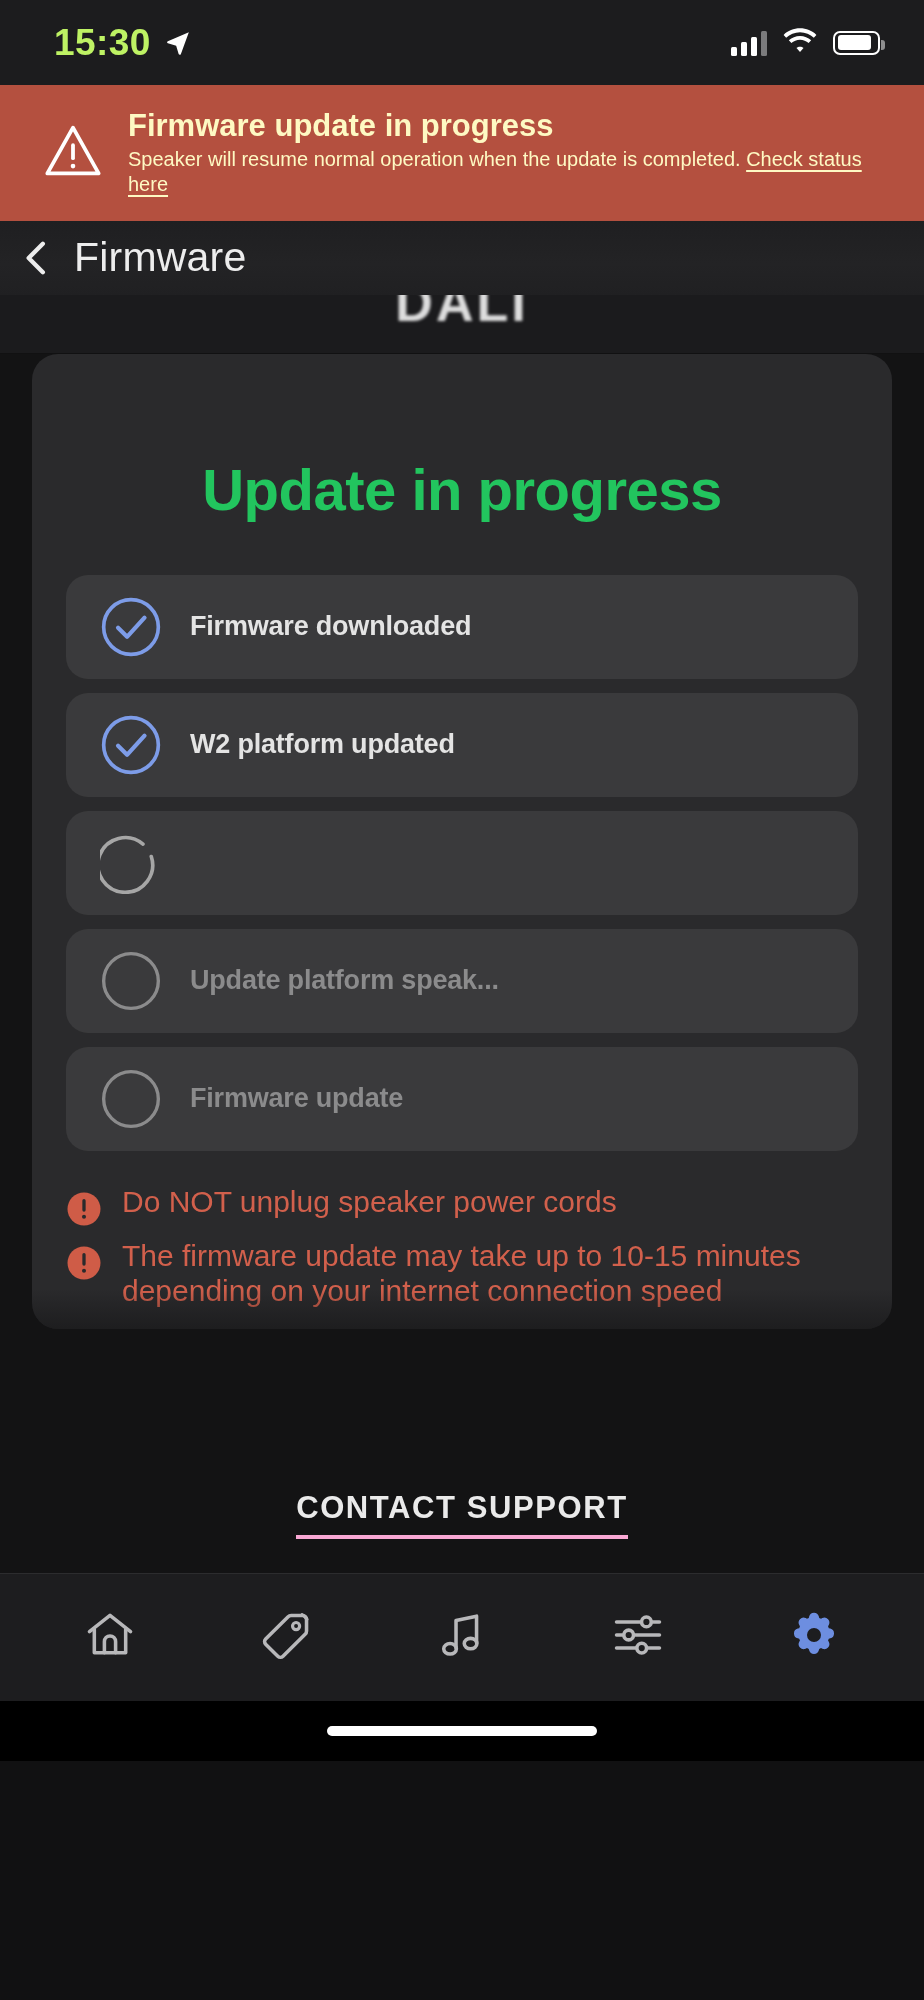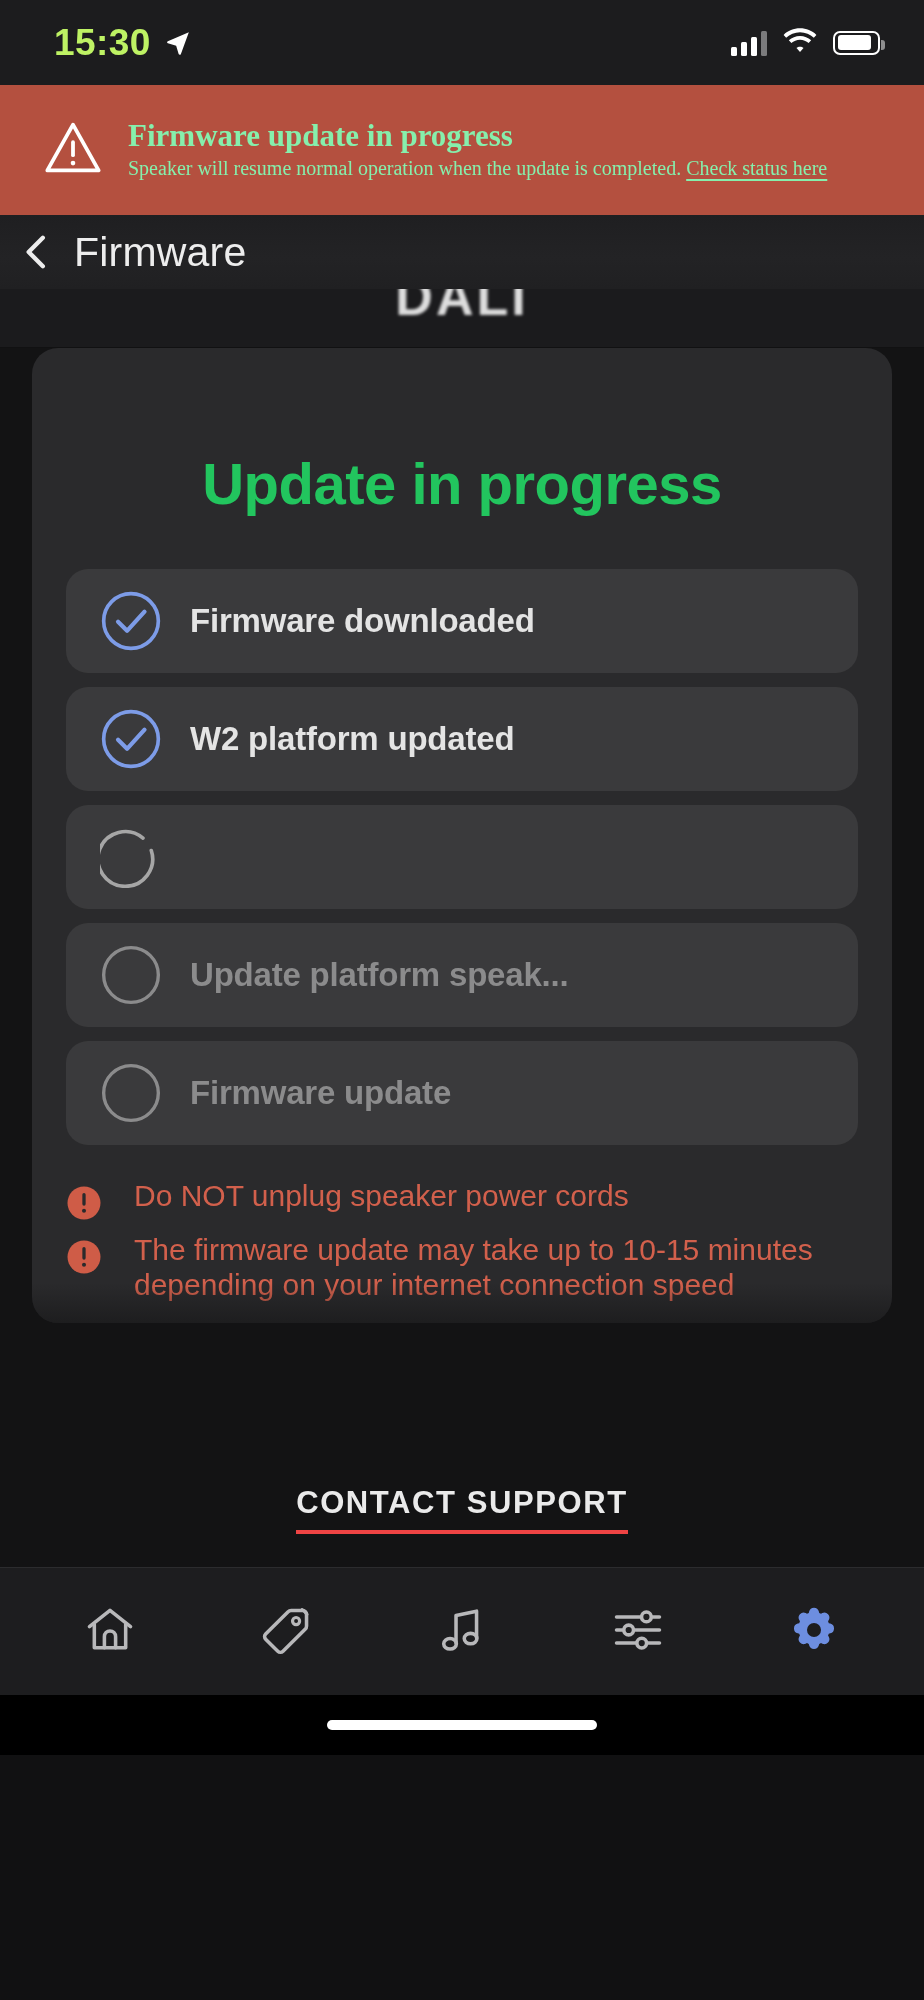--- a/index.html
+++ b/index.html
@@ -31,21 +31,21 @@
   .batt span { display:block; height:100%; width:88%; background:#fff; border-radius:3px; }
   .batt::after { content:''; position:absolute; right:-7px; top:7px; width:4px; height:10px;
                  background:#fff; border-radius:0 3px 3px 0; opacity:.5; }
 
   
   .banner {
     background:#b4503f; display:flex; align-items:center; gap:26px;
     padding:22px 40px 24px 44px; min-height:130px;
   }
   .banner-icon { flex:0 0 auto; width:58px; height:58px; }
-  .banner-text { color:#86efac;font-family:Liberation Serif, serif; }
+  .banner-text { color:#fef9c3; }
   .banner-title { font-size:31px; font-weight:bold; line-height:1.22; margin-bottom:2px; }
   .banner-body { font-size:20px; font-weight:400; line-height:1.25; }
   .banner-link { text-decoration:underline; text-underline-offset:4px; cursor:pointer; }
 
   
   .navbar {
     position:relative; height:74px; display:flex; align-items:center;
     gap:14px; padding-left:14px;
     background:linear-gradient(180deg,#1f1f21 0%,#232325 58%,#202022 100%);
   }
@@ -73,46 +73,46 @@
   .card-title {
     color:#22c55e; font-size:58px; font-weight:bold; text-align:center;
     letter-spacing:-.5px; margin:44px 0 52px;
   }
 
   .steps { display:flex; flex-direction:column; gap:14px; }
   .step {
     display:flex; align-items:center; gap:28px;
     background:#3a3a3c; border-radius:22px; height:104px; padding:0 34px;
   }
-  .step-label { font-size:33px; font-weight:bold; letter-spacing:-.2px; }
+  .step-label { font-size:27px; font-weight:bold; letter-spacing:-.2px; }
   .step.done .step-label,
   .step.active .step-label { color:#e4e4e4; }
   .step.pending .step-label { color:#8b8b8c; }
   .step-icon { flex:0 0 auto; width:62px; height:62px; }
 
   .notes { margin-top:34px; display:flex; flex-direction:column; gap:12px; }
-  .note { display:flex; gap:32px; align-items:flex-start; }
+  .note { display:flex; gap:20px; align-items:flex-start; }
   .note-icon { flex:0 0 auto; width:36px; height:36px; margin-top:6px; }
   .note-text { color:#d2604c; font-size:30px; line-height:1.16; }
 
   
   .card-fade {
     position:absolute; left:0; right:0; bottom:0; height:40px;
     background:linear-gradient(180deg,rgba(19,19,20,0) 0%,rgba(19,19,20,.55) 100%);
     pointer-events:none;
   }
 
   
   .support-wrap {
     position:relative; background:#131314; height:116px;
     display:flex; align-items:center; justify-content:center;
   }
   .support {
     color:#eaeaea; font-size:31px; font-weight:bold; letter-spacing:1.6px;
-    border-bottom:4px solid #ef4444; padding-bottom:9px; cursor:pointer;
+    border-bottom:4px solid #f9a8d4; padding-bottom:9px; cursor:pointer;
   }
 
   
   .tabbar {
     position:relative; height:128px; background:#1d1d1f;
     border-top:1px solid #2c2c2e;
     display:flex; align-items:center; justify-content:space-around; padding:0 22px;
   }
   .tab { width:96px; height:86px; display:flex; align-items:center; justify-content:center; }
 

